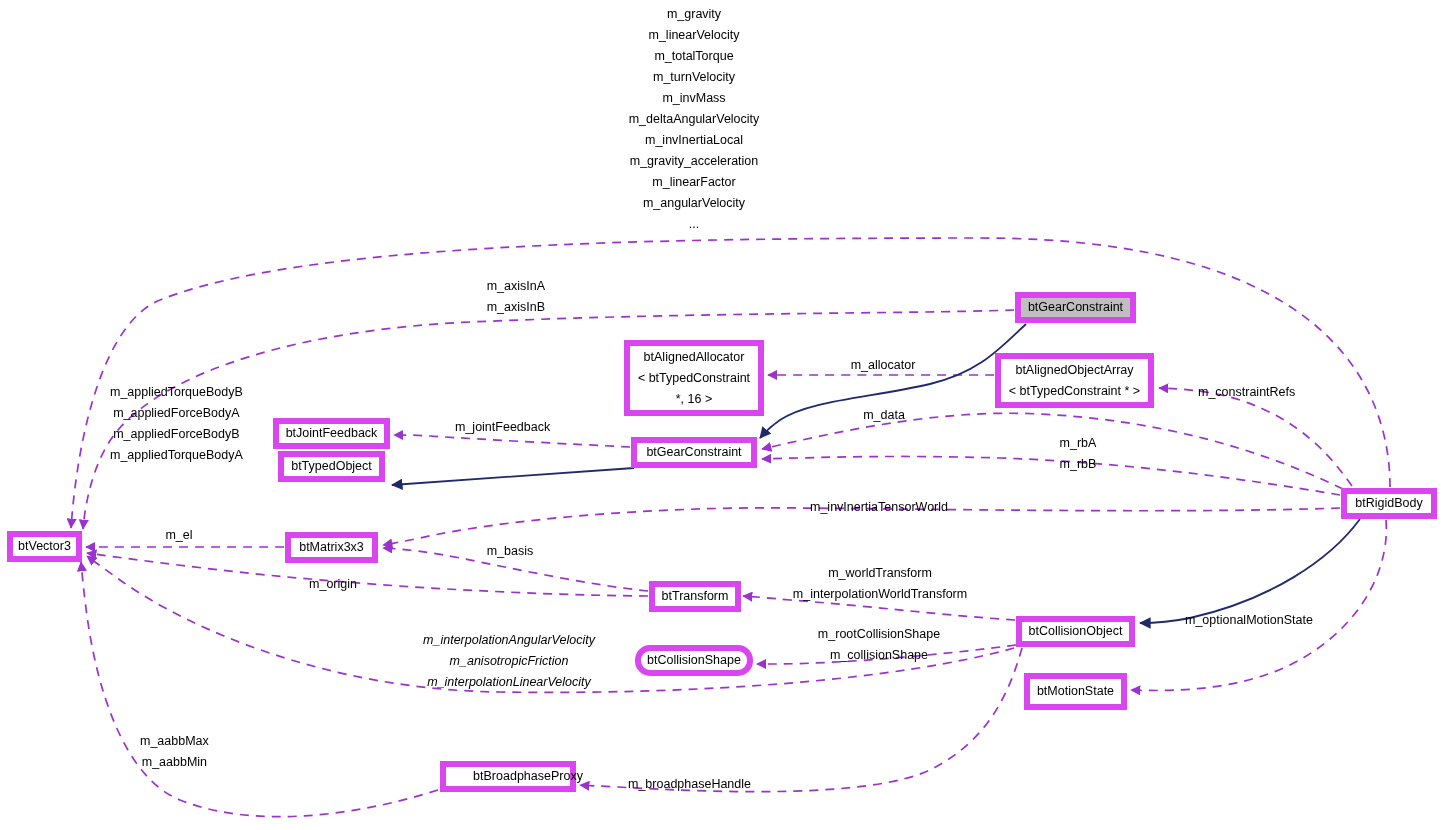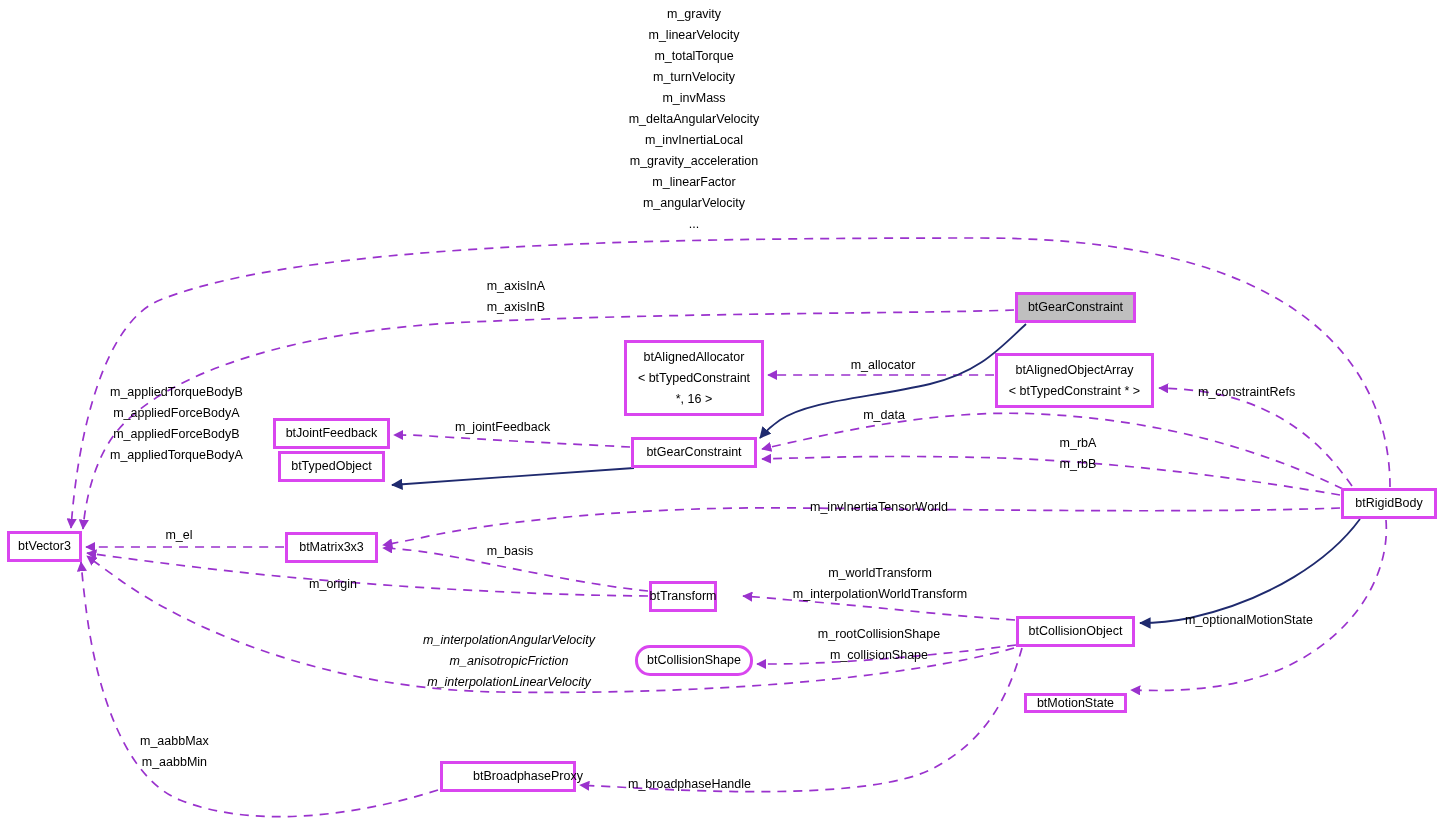--- a/index.html
+++ b/index.html
@@ -7,21 +7,21 @@
     font-family:"Liberation Sans","DejaVu Sans",sans-serif;
     width:1443px;height:830px;position:relative;overflow:hidden;
     -webkit-font-smoothing:antialiased;
   }
   #diagram{position:absolute;inset:0;width:1443px;height:830px;}
   svg#edges{position:absolute;left:0;top:0;width:1443px;height:830px;}
 
   .node{
     position:absolute;
     box-sizing:border-box;
-    border:3px solid #d946ef;
+    border:6px solid #d946ef;
     background:#ffffff;
     color:#000000;
     font-size:12.5px;
     line-height:21px;
     text-align:center;
     display:flex;
     flex-direction:column;
     align-items:center;
     justify-content:center;
     white-space:nowrap;
@@ -134,33 +134,33 @@
   </div>
 
   <div class="node" style="left:7px;top:531px;width:75px;height:31px;">
     <span class="ln">btVector3</span>
   </div>
 
   <div class="node" style="left:285px;top:532px;width:93px;height:31px;">
     <span class="ln">btMatrix3x3</span>
   </div>
 
-  <div class="node" style="left:649px;top:581px;width:68px;height:31px;">
+  <div class="node" style="left:649px;top:581px;width:92px;height:31px;">
     <span class="ln">btTransform</span>
   </div>
 
   <div class="node" style="left:1016px;top:616px;width:119px;height:31px;">
     <span class="ln">btCollisionObject</span>
   </div>
 
   <div class="node" style="left:635px;top:645px;width:118px;height:31px;border-radius:15px;">
     <span class="ln">btCollisionShape</span>
   </div>
 
-  <div class="node" style="left:1024px;top:693px;width:103px;height:20px;">
+  <div class="node" style="left:1024px;top:673px;width:103px;height:37px;">
     <span class="ln">btMotionState</span>
   </div>
 
   <div class="node" style="left:440px;top:761px;width:136px;height:31px;padding-left:40px;">
     <span class="ln">btBroadphaseProxy</span>
   </div>
 
   <div class="edge-label center" style="left:694px;top:4px;">
     <span class="ln">m_gravity</span>
     <span class="ln">m_linearVelocity</span>

